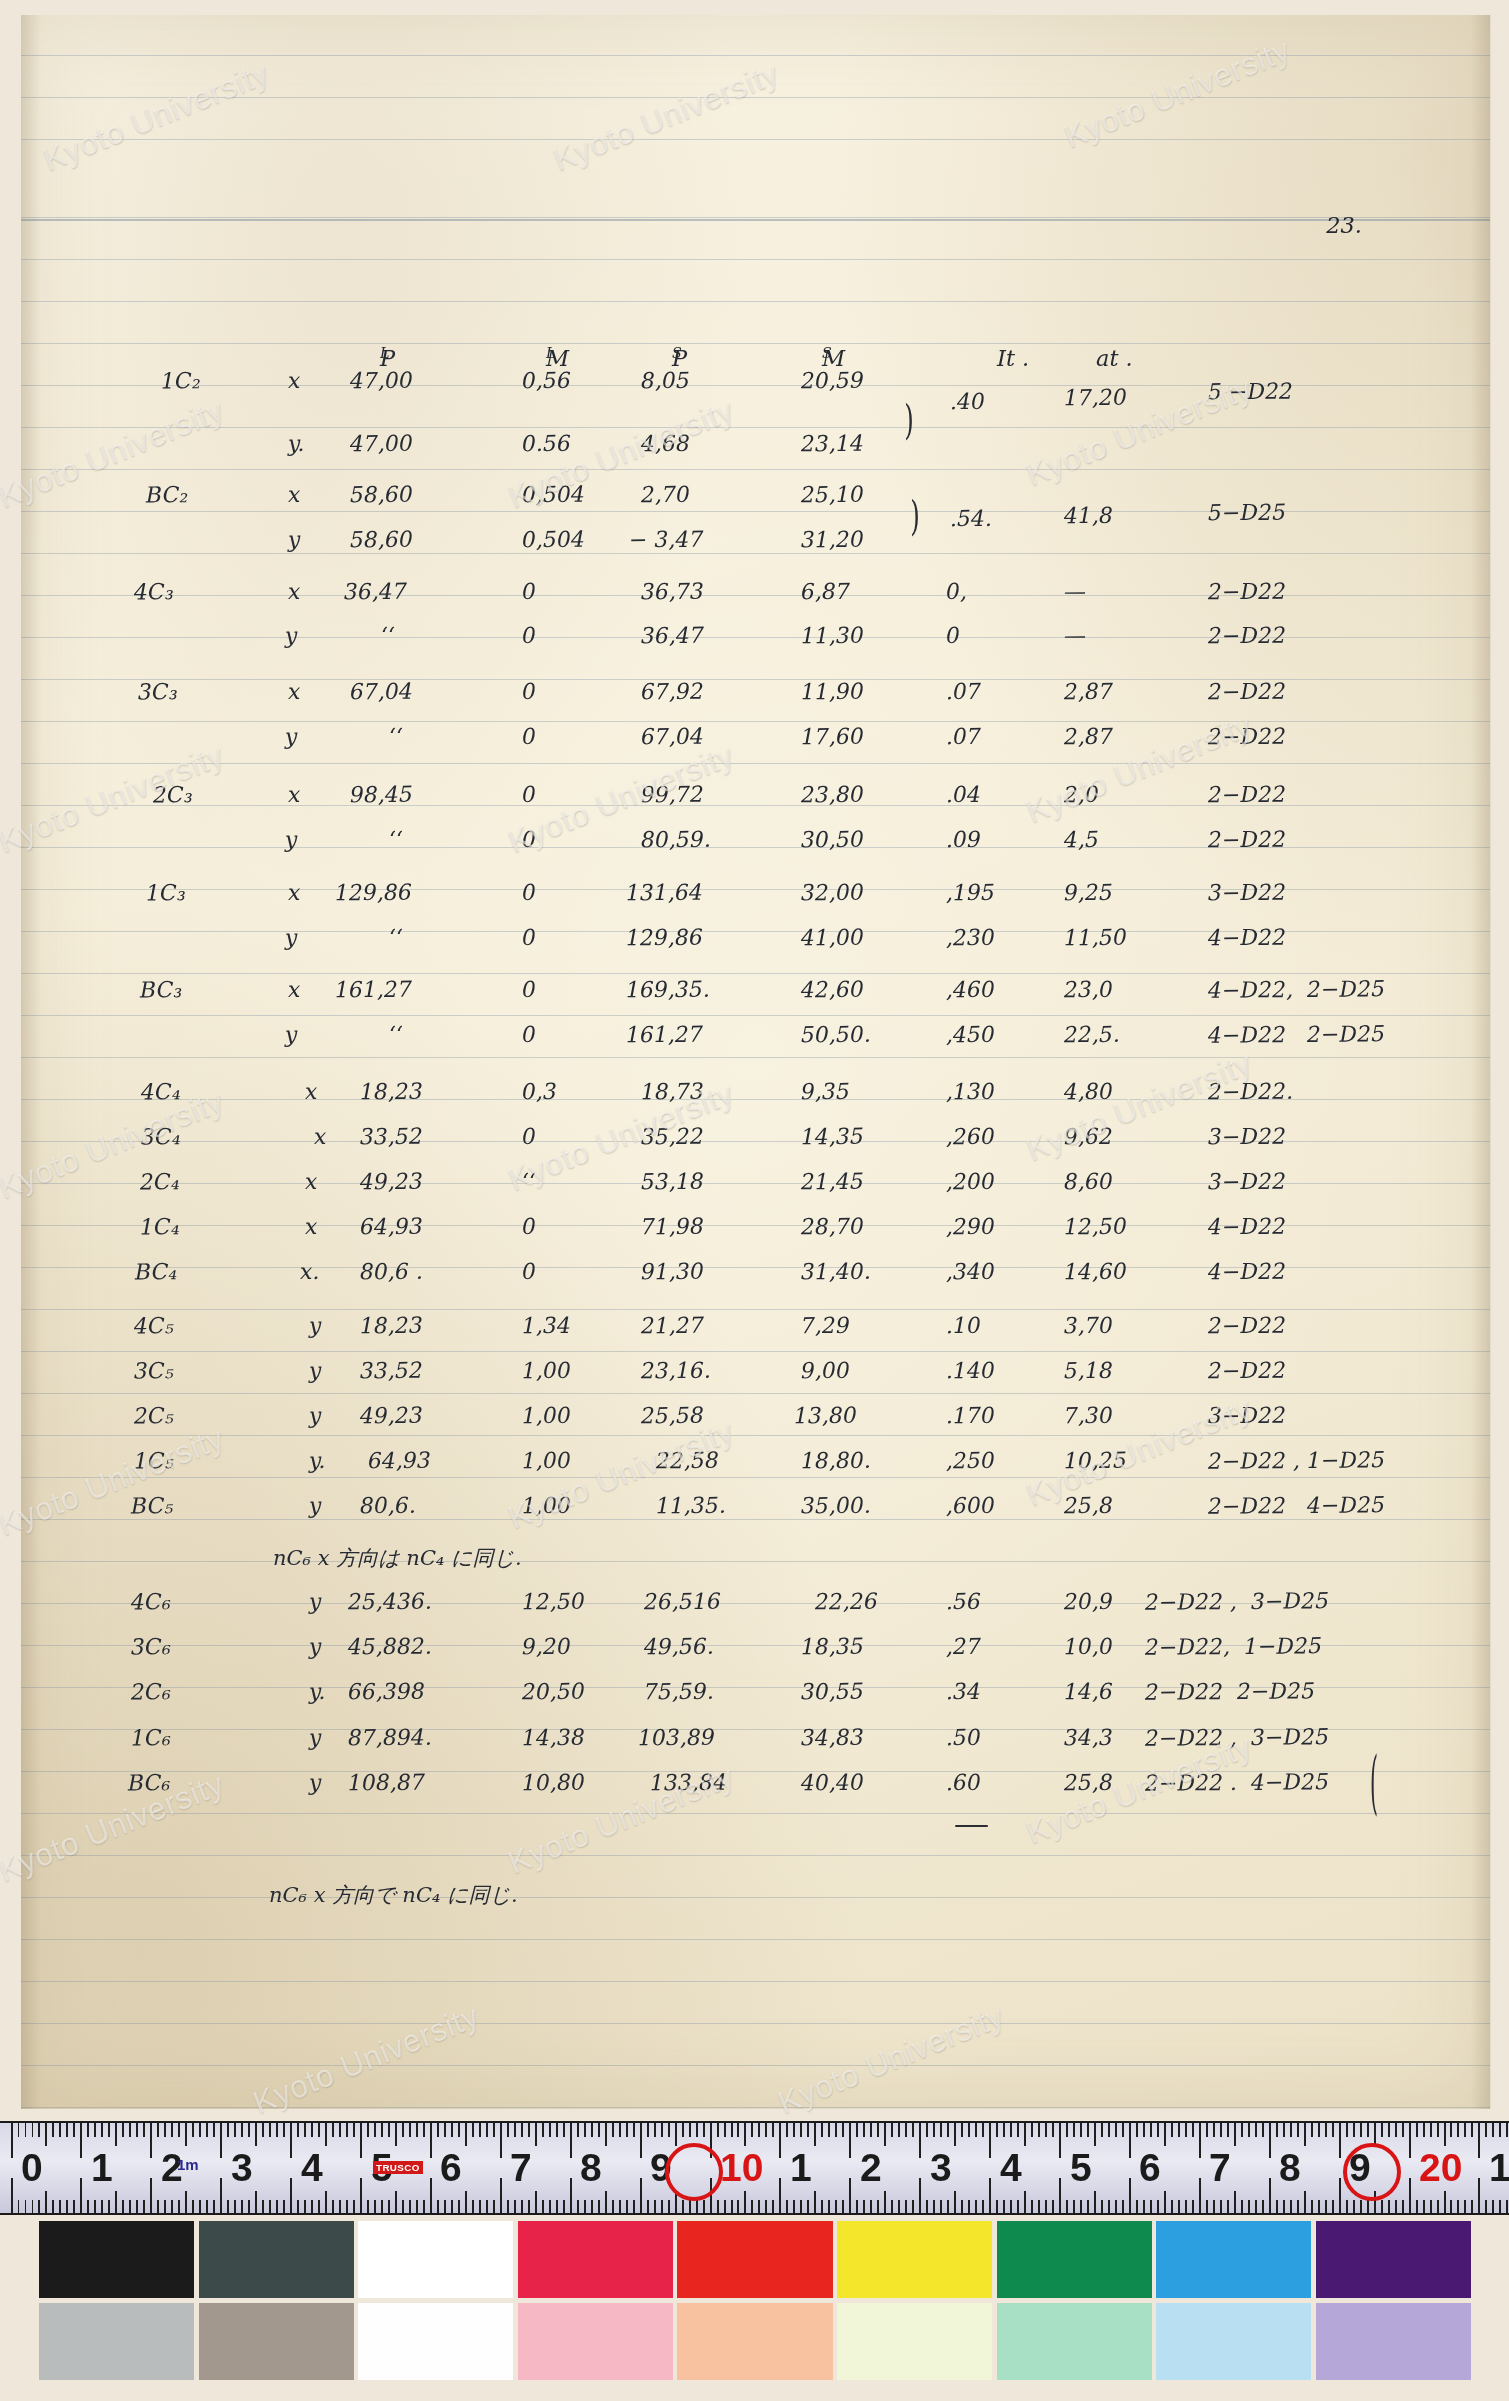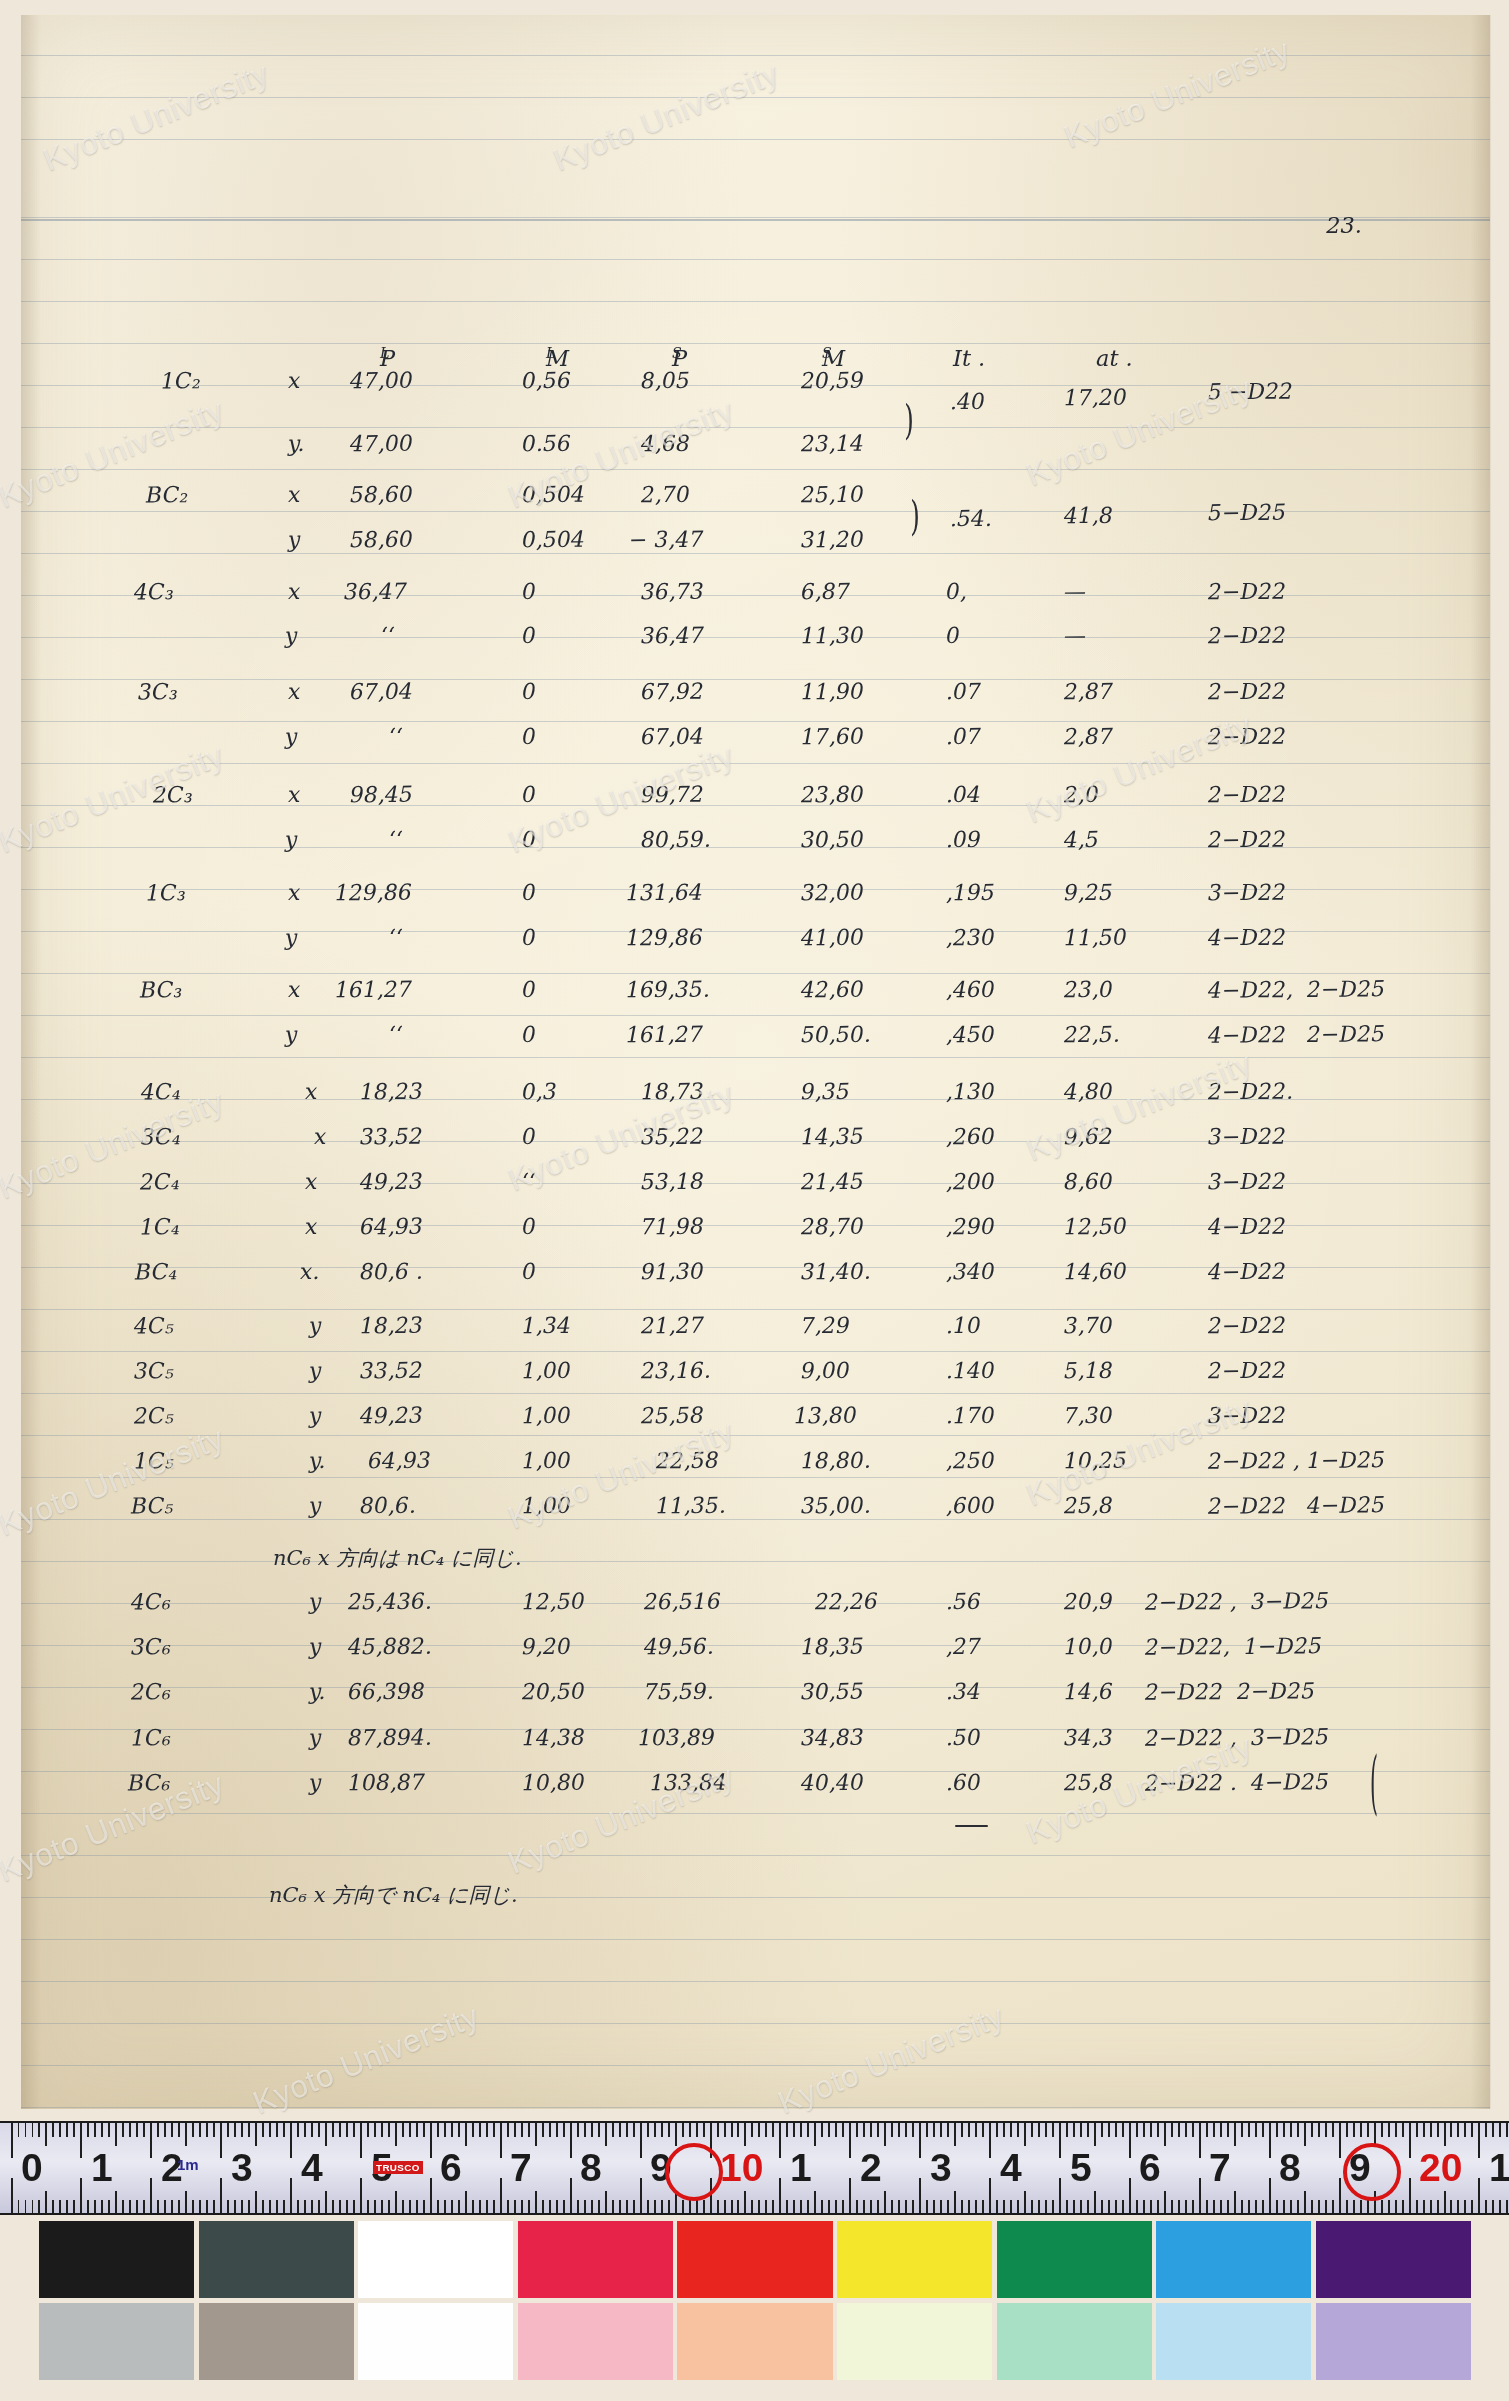--- a/index.html
+++ b/index.html
@@ -191,21 +191,21 @@
           <span class="sub">L</span>
         </span>
       <span style="left:651px">
           <span>P</span>
           <span class="sub">S</span>
         </span>
       <span style="left:801px">
           <span>M</span>
           <span class="sub">S</span>
         </span>
-      <span style="left:932px">It .</span>
+      <span style="left:976px">It .</span>
       <span style="left:1075px">at .</span>
     </div>
 
     <div class="row" style="top:353px">
       <div class="cell c-lbl">1C₂</div>
       <div class="cell c-ax">x</div>
       <div class="cell c-pl">47,00</div>
       <div class="cell c-ml">0,56</div>
       <div class="cell c-ps">8,05</div>
       <div class="cell c-ms">20,59</div>

